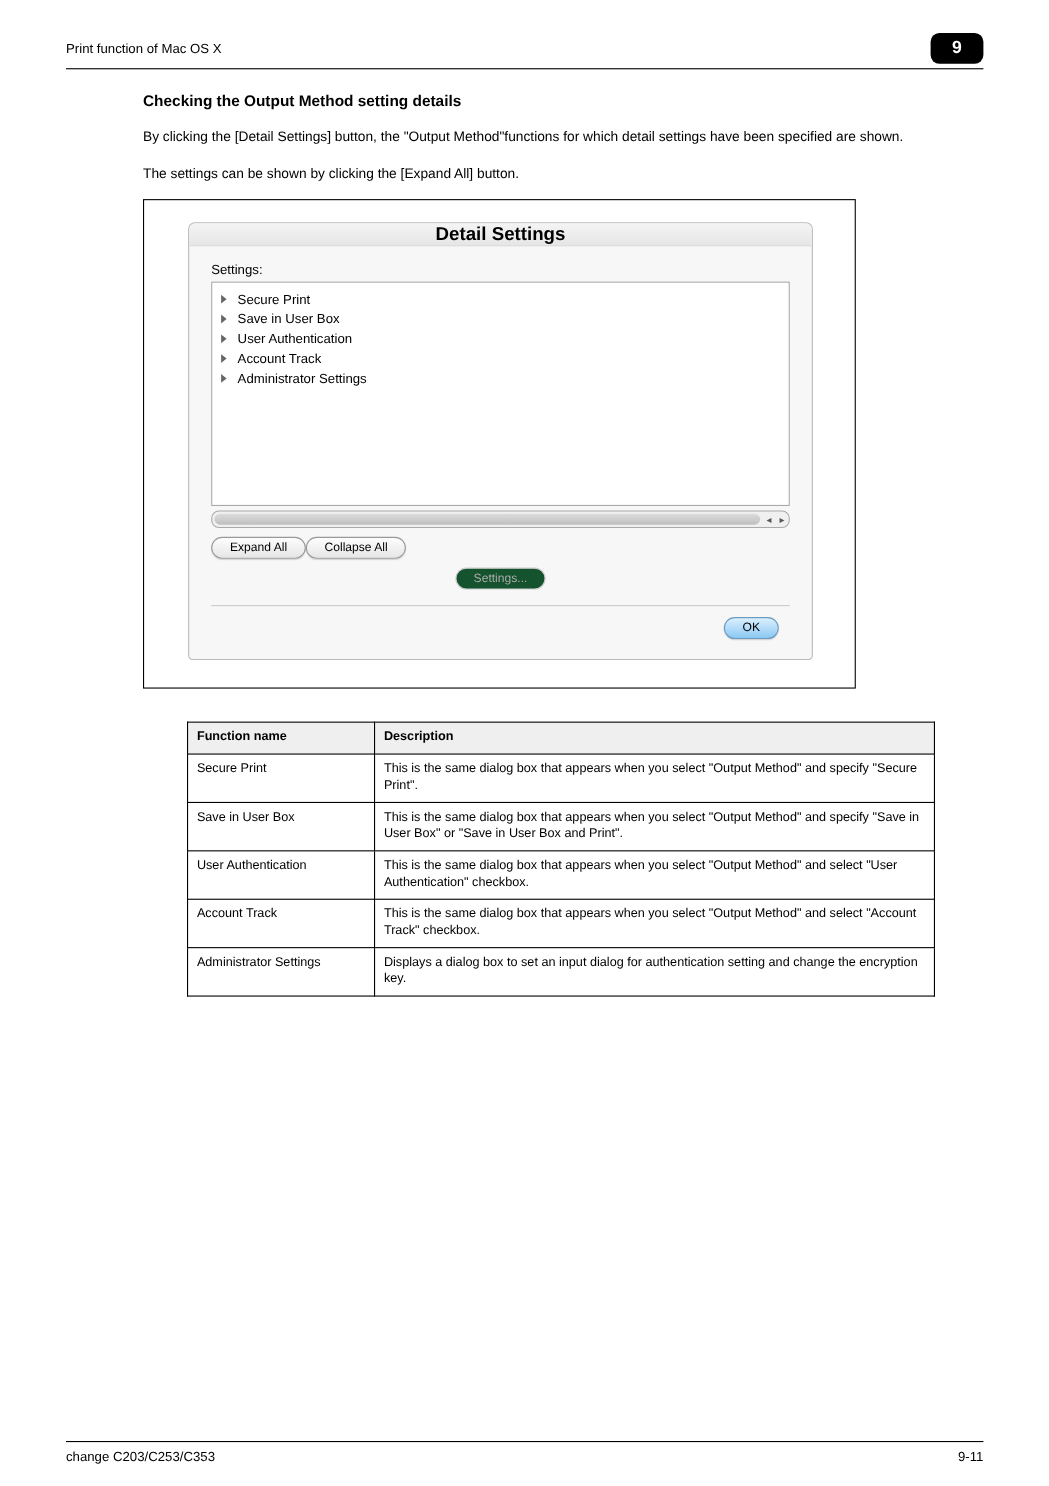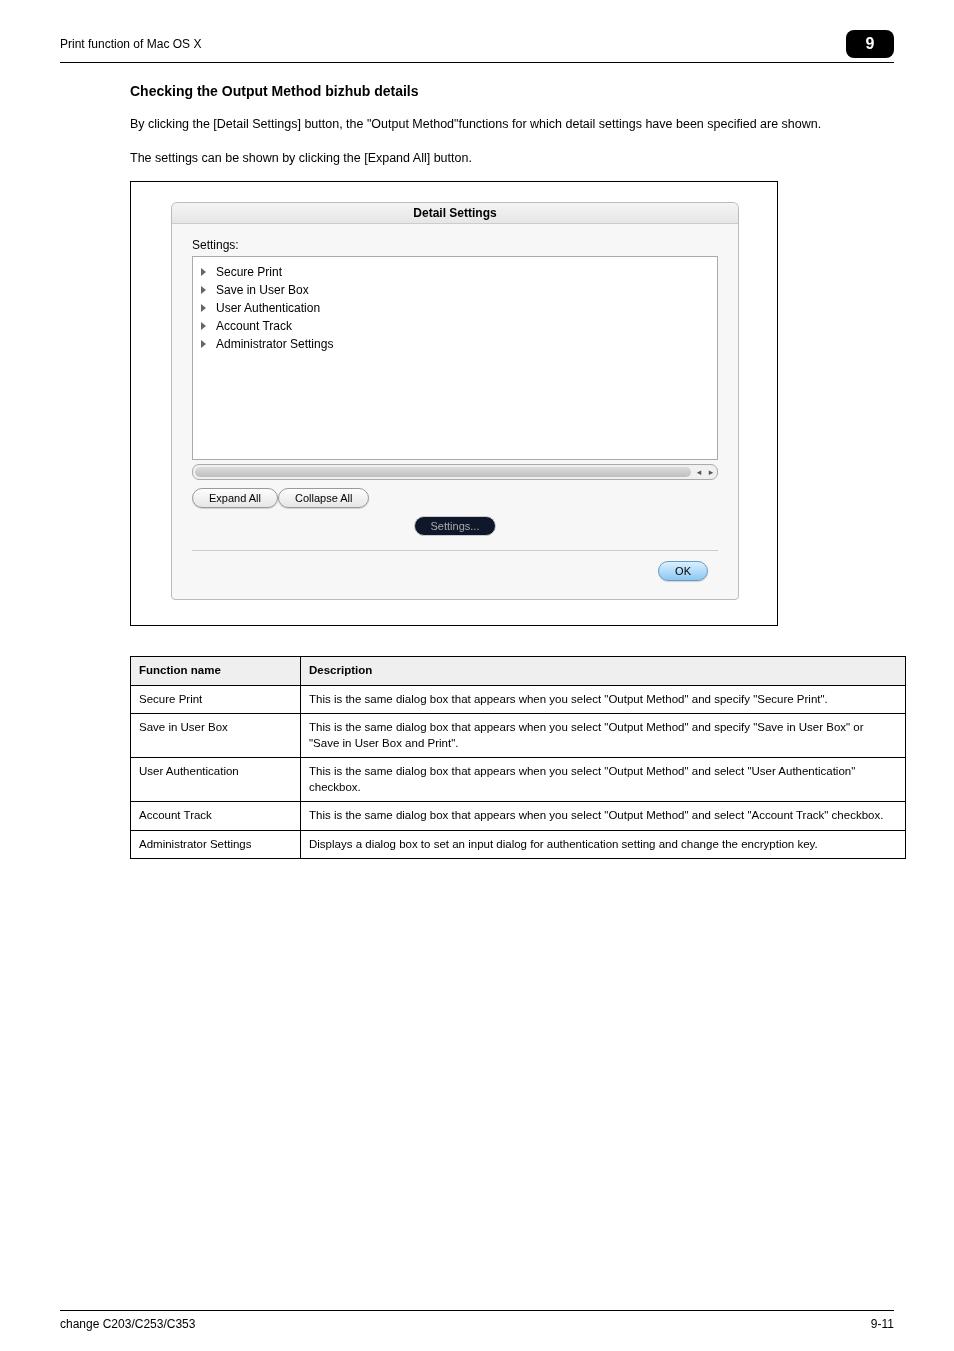--- a/index.html
+++ b/index.html
@@ -71,21 +71,21 @@
   .dialog {
     position: relative;
     background: #f7f7f7;
     border: 1px solid #bbb;
     border-radius: 6px 6px 4px 4px;
     width: 100%;
   }
   .dialog-title-bar {
     height: 20px;
     text-align: center;
-    font-size: 12px;
+    font-size: 17px;
     font-weight: bold;
     background: linear-gradient(#f4f4f4, #e6e6e6);
     border-top-left-radius: 6px;
     border-top-right-radius: 6px;
     border-bottom: 1px solid #ccc;
     line-height: 20px;
   }
   .dialog-body {
     padding: 14px 20px 18px 20px;
   }
@@ -146,21 +146,21 @@
     border: 1px solid #999;
     background: linear-gradient(#fdfdfd, #e6e6e6);
     padding: 2px 16px;
     font-size: 11px;
     height: 20px;
     line-height: 14px;
     box-shadow: 0 1px 1px rgba(0,0,0,0.15);
   }
   .mac-button.disabled {
     color: #aaa;
-    background: #0f172a;
+    background: #14532d;
     border-color: #ccc;
     box-shadow: none;
     text-align: center;
   }
   .mac-button.default {
     background: linear-gradient(#daf0ff, #8cc8f3);
     border-color: #6b9bbf;
   }
   .center-row {
     text-align: center;
@@ -170,23 +170,24 @@
     border: none;
     border-top: 1px solid #ccc;
     margin: 0 0 10px 0;
   }
   .right-row {
     text-align: right;
     padding-right: 10px;
   }
 
   table.desc-table {
-    width: 776px;
+    width: 680px;
     border-collapse: collapse;
     border: 1px solid #000;
+    margin-left: 40px;
   }
   table.desc-table th, table.desc-table td {
     border: 1px solid #000;
     padding: 6px 8px;
     font-size: 11.5px;
     text-align: left;
     vertical-align: top;
     line-height: 1.35;
   }
   table.desc-table th {
@@ -208,21 +209,21 @@
 <body>
 
 <div class="page">
   <div class="top-header">
     <span class="header-left">Print function of Mac OS X</span>
     <span class="page-badge">9</span>
   </div>
   <hr class="header-rule">
 
   <div class="content">
-    <div class="sub-heading">Checking the Output Method bizhub details</div>
+    <div class="sub-heading">Checking the Output Method setting details</div>
     <p class="body-text">By clicking the [Detail Settings] button, the "Output Method"functions for which detail settings have been specified are shown.</p>
     <p class="body-text">The settings can be shown by clicking the [Expand All] button.</p>
 
     <div class="screenshot-box">
       <div class="dialog">
         <div class="dialog-title-bar">Detail Settings</div>
         <div class="dialog-body">
           <div class="settings-label">Settings:</div>
           <div class="settings-list">
             <div class="row">

